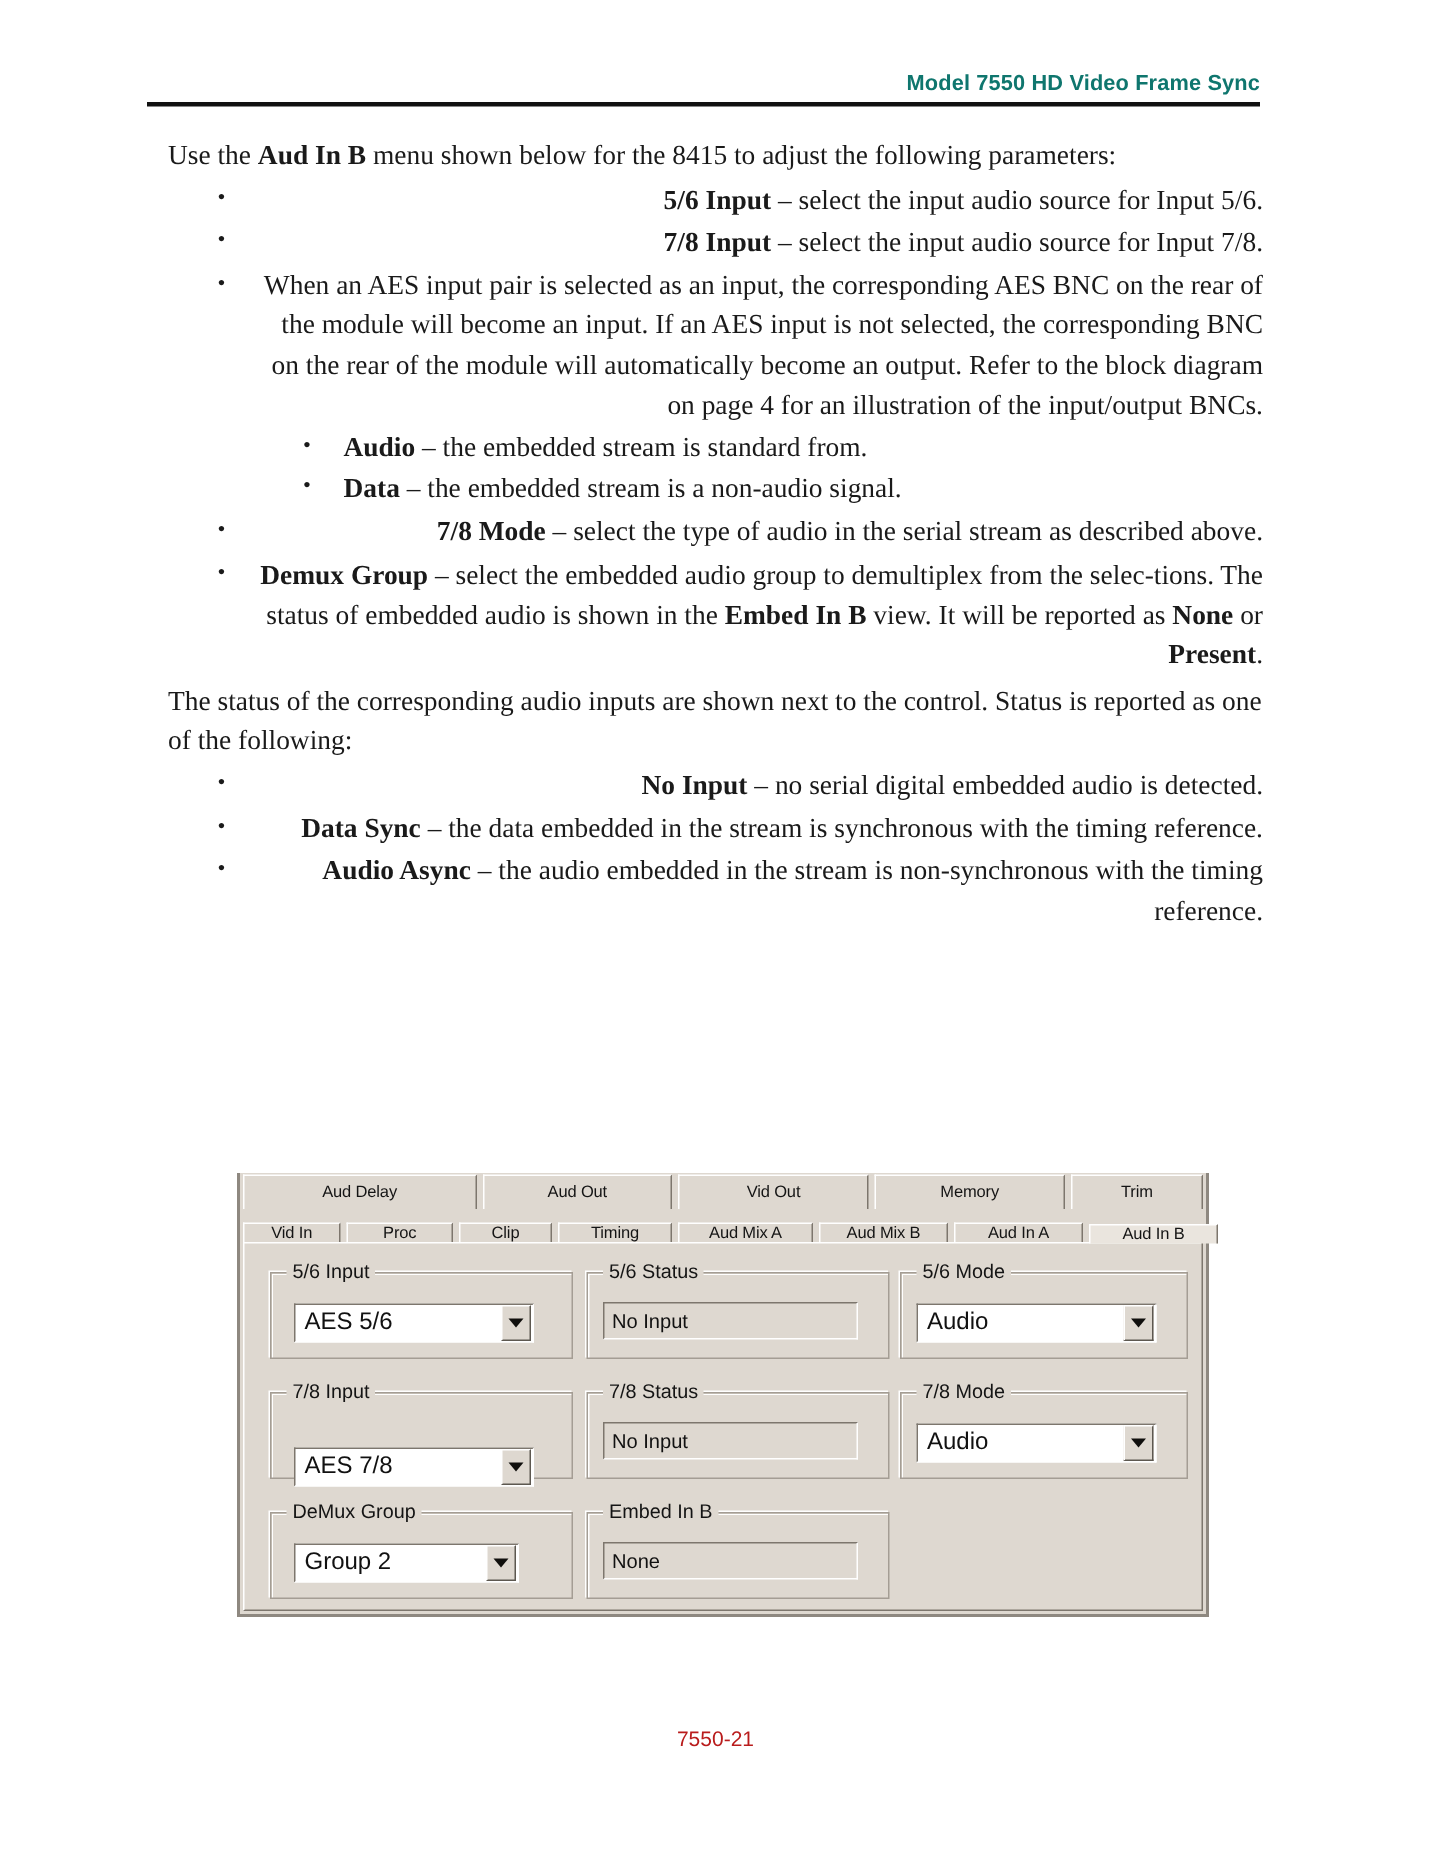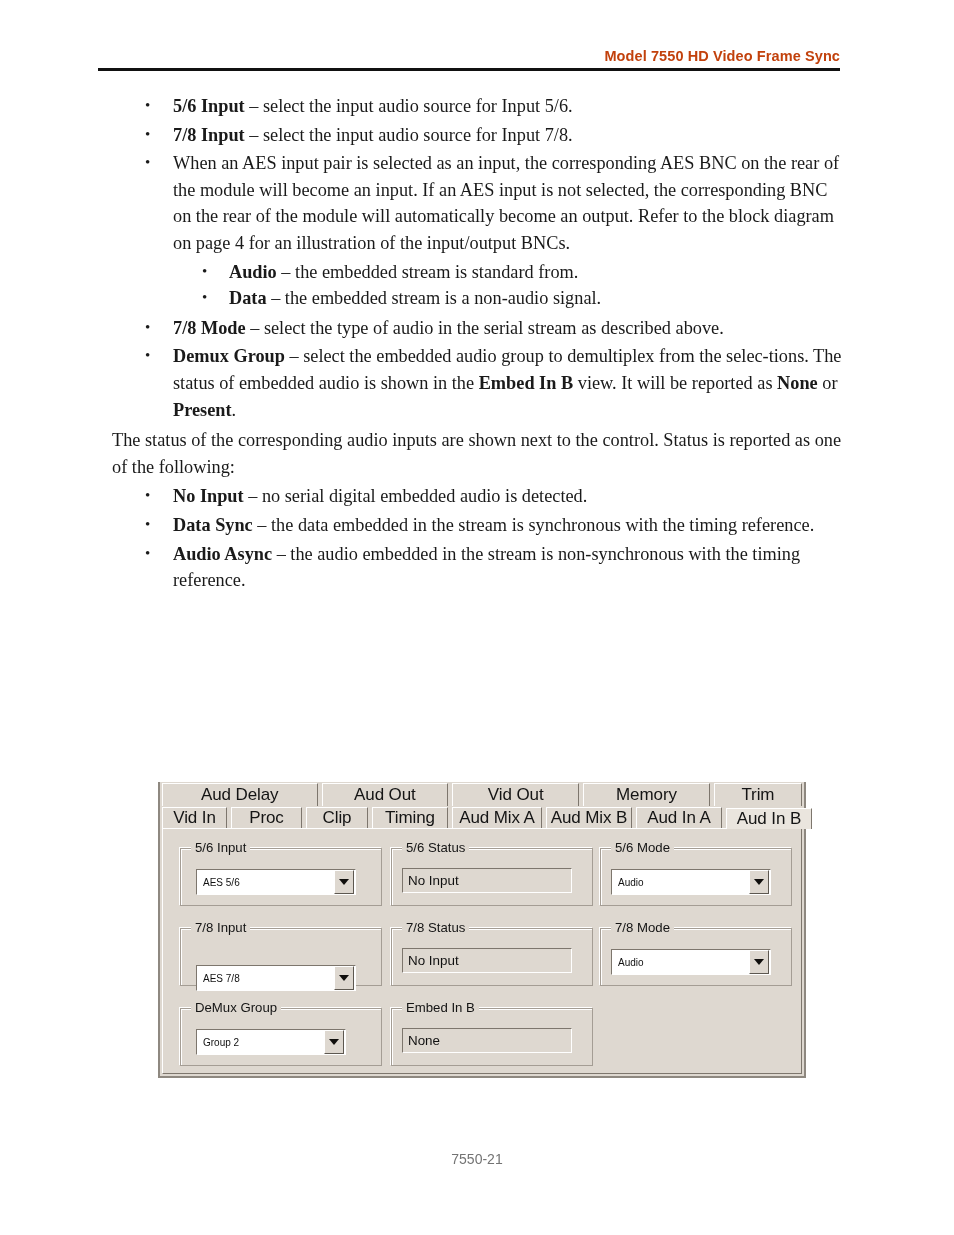--- a/index.html
+++ b/index.html
@@ -15,37 +15,37 @@
   
   .page-header{
     position:absolute; left:98px; top:48px; width:742px;
   }
   .page-header-title{
     text-align:right;
     font-family:"Liberation Sans", sans-serif;
     font-weight:bold;
     font-size:14.5px;
     letter-spacing:.1px;
-    color:#c2410c;
+    color:#0f766e;
     padding-bottom:4px;
   }
   .page-header-rule{
     height:2.5px;background:#111;width:100%;
   }
 
   
   .content{
     position:absolute; left:112px; top:90px; width:730px;
     font-size:18.3px;
     line-height:26.6px;
   }
   .para{ margin:0 0 2px 0; }
   .b{ font-weight:bold; }
 
-  ul.lvl1{ list-style:none;margin:3px 0 0 0;padding:0; }
+  ul.lvl1{ list-style:none;margin:3px 0 0 0;padding:0;text-align:right; }
   ul.lvl1 > li{
     position:relative;
     padding-left:61px;
     margin-bottom:2px;
   }
   ul.lvl1 > li::before{
     content:"\2022";
     position:absolute;left:33px;top:-1px;
     font-size:15px;
   }
@@ -99,21 +99,21 @@
   .tabrow.row2{ top:24px; width:720px;align-items:flex-end; }
 
   .tab{
     position:relative;
     background:#ded8d0;
     border-top:1.6px solid #ffffff;
     border-left:1.6px solid #ffffff;
     border-right:1.6px solid #7d766d;
     border-bottom:1.6px solid #7d766d;
     display:flex;align-items:center;justify-content:center;
-    font-size:17px;
+    font-size:11px;
     margin-right:4px;
     box-sizing:border-box;
     white-space:nowrap;
     letter-spacing:-.1px;
   }
   .tabrow.row1 .tab{ border-bottom:none; }
   .tab.selected{
     background:#eae5de;
     border-bottom:none;
     border-right:1.6px solid #7d766d;
@@ -159,21 +159,21 @@
     position:absolute;
     background:#ffffff;
     border-top:1.5px solid #7d766d;
     border-left:1.5px solid #7d766d;
     border-right:1.5px solid #ffffff;
     border-bottom:1.5px solid #ffffff;
     box-sizing:border-box;
     display:flex;align-items:center;
   }
   .combo-text{
-    font-size:10px;
+    font-size:16px;
     padding-left:6px;
     color:#111;
     white-space:nowrap;
     flex:1;
   }
   .combo-btn{
     width:20px;height:100%;
     background:#ded8d0;
     border-top:1.5px solid #ffffff;
     border-left:1.5px solid #ffffff;
@@ -207,33 +207,34 @@
     color:#111;
     white-space:nowrap;
   }
 
   
   .footer{
     position:absolute;left:0;top:1151px;width:954px;
     text-align:center;
     font-family:"Liberation Sans", sans-serif;
     font-size:14px;
-    color:#737373;
+    color:#b91c1c;
   }
 </style>
 </head>
 <body>
 
 <div class="page-header">
   <div class="page-header-title">Model 7550 HD Video Frame Sync</div>
   <div class="page-header-rule"></div>
 </div>
 
 <div class="content">
 
+  <p class="para"><span>Use the </span><span class="b">Aud In B</span><span> menu shown below for the 8415 to adjust the following parameters:</span></p>
 
   <ul class="lvl1">
     <li><span class="b">5/6 Input</span><span> – select the input audio source for Input 5/6.</span></li>
     <li><span class="b">7/8 Input</span><span> – select the input audio source for Input 7/8.</span></li>
     <li class="nobullet"><span>When an AES input pair is selected as an input, the corresponding AES BNC on the rear of the module will become an input. If an AES input is not selected, the corresponding BNC on the rear of the module will automatically become an output. Refer to the block diagram on page 4 for an illustration of the input/output BNCs.</span></li>
   </ul>
 
   <div class="block-indent">
     <ul class="lvl2">
       <li><span class="b">Audio</span><span> – the embedded stream is standard from.</span></li>

